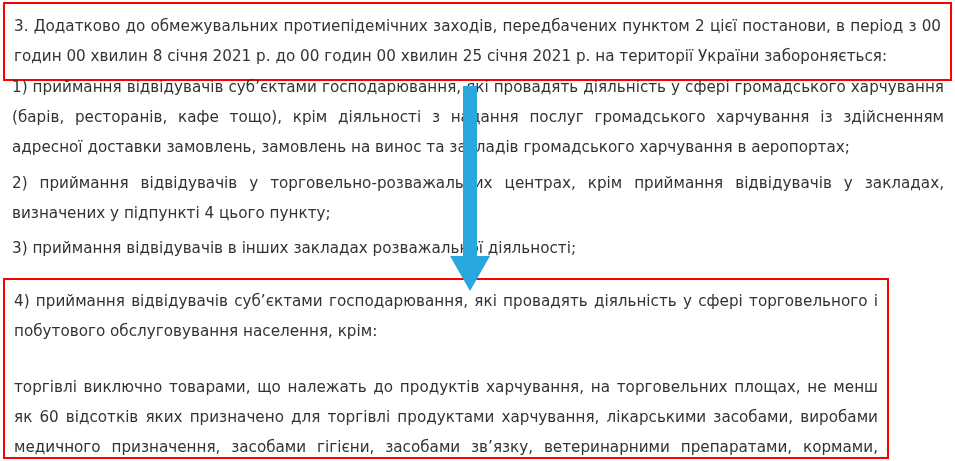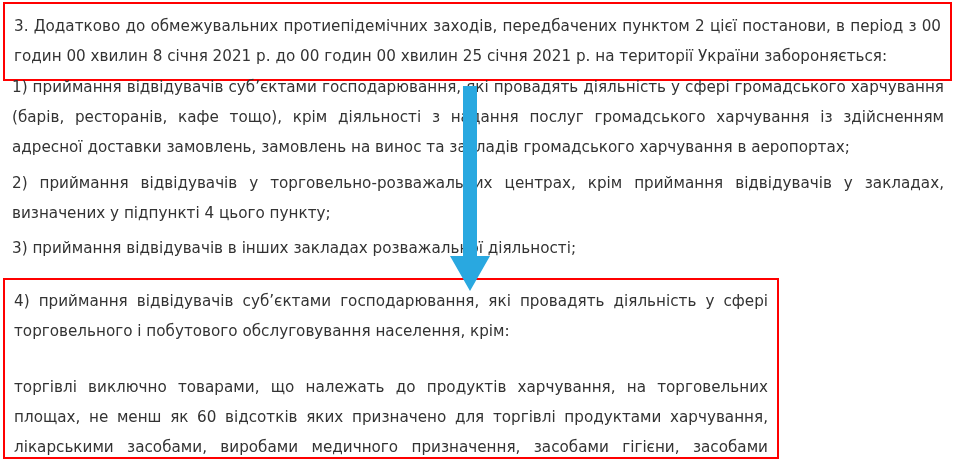--- a/index.html
+++ b/index.html
@@ -58,21 +58,21 @@
     position: absolute;
     left: 12px;
     top: 233px;
     width: 932px;
   }
   
   #block-item4 {
     position: absolute;
     left: 3px;
     top: 278px;
-    width: 776px;
+    width: 886px;
     height: 181px;
     padding: 6px 9px 4px 9px;
     overflow: hidden;
   }
   #block-item4 .para + .para {
     margin-top: 26px;
   }
   
   #annotation-arrow {
     position: absolute;

